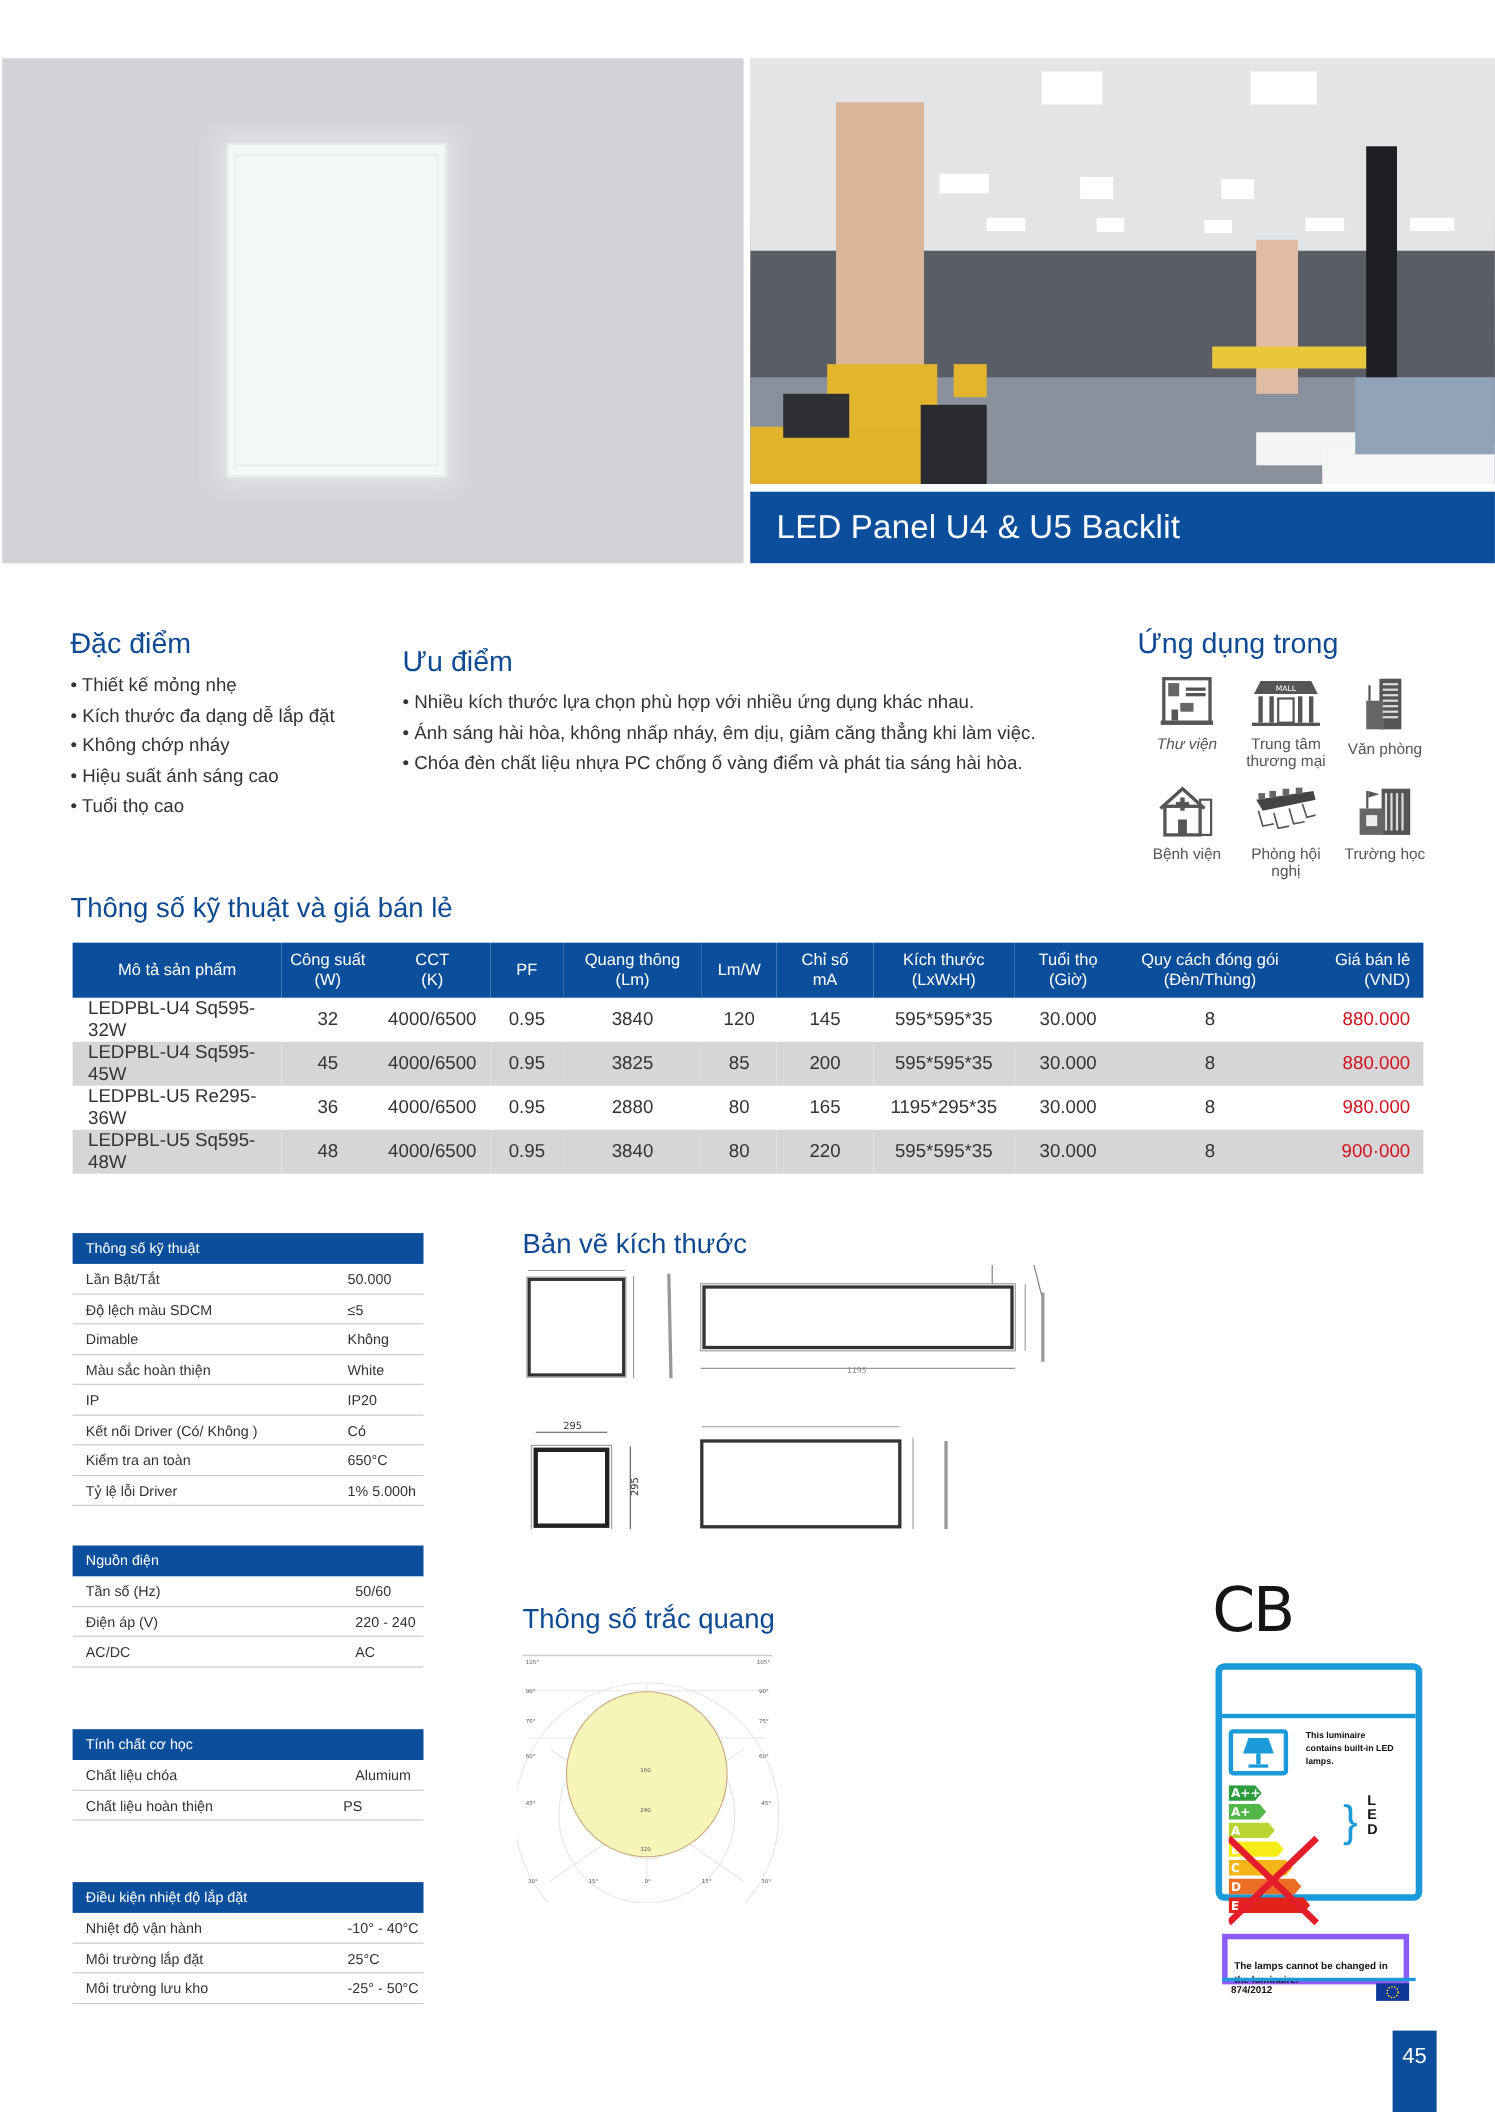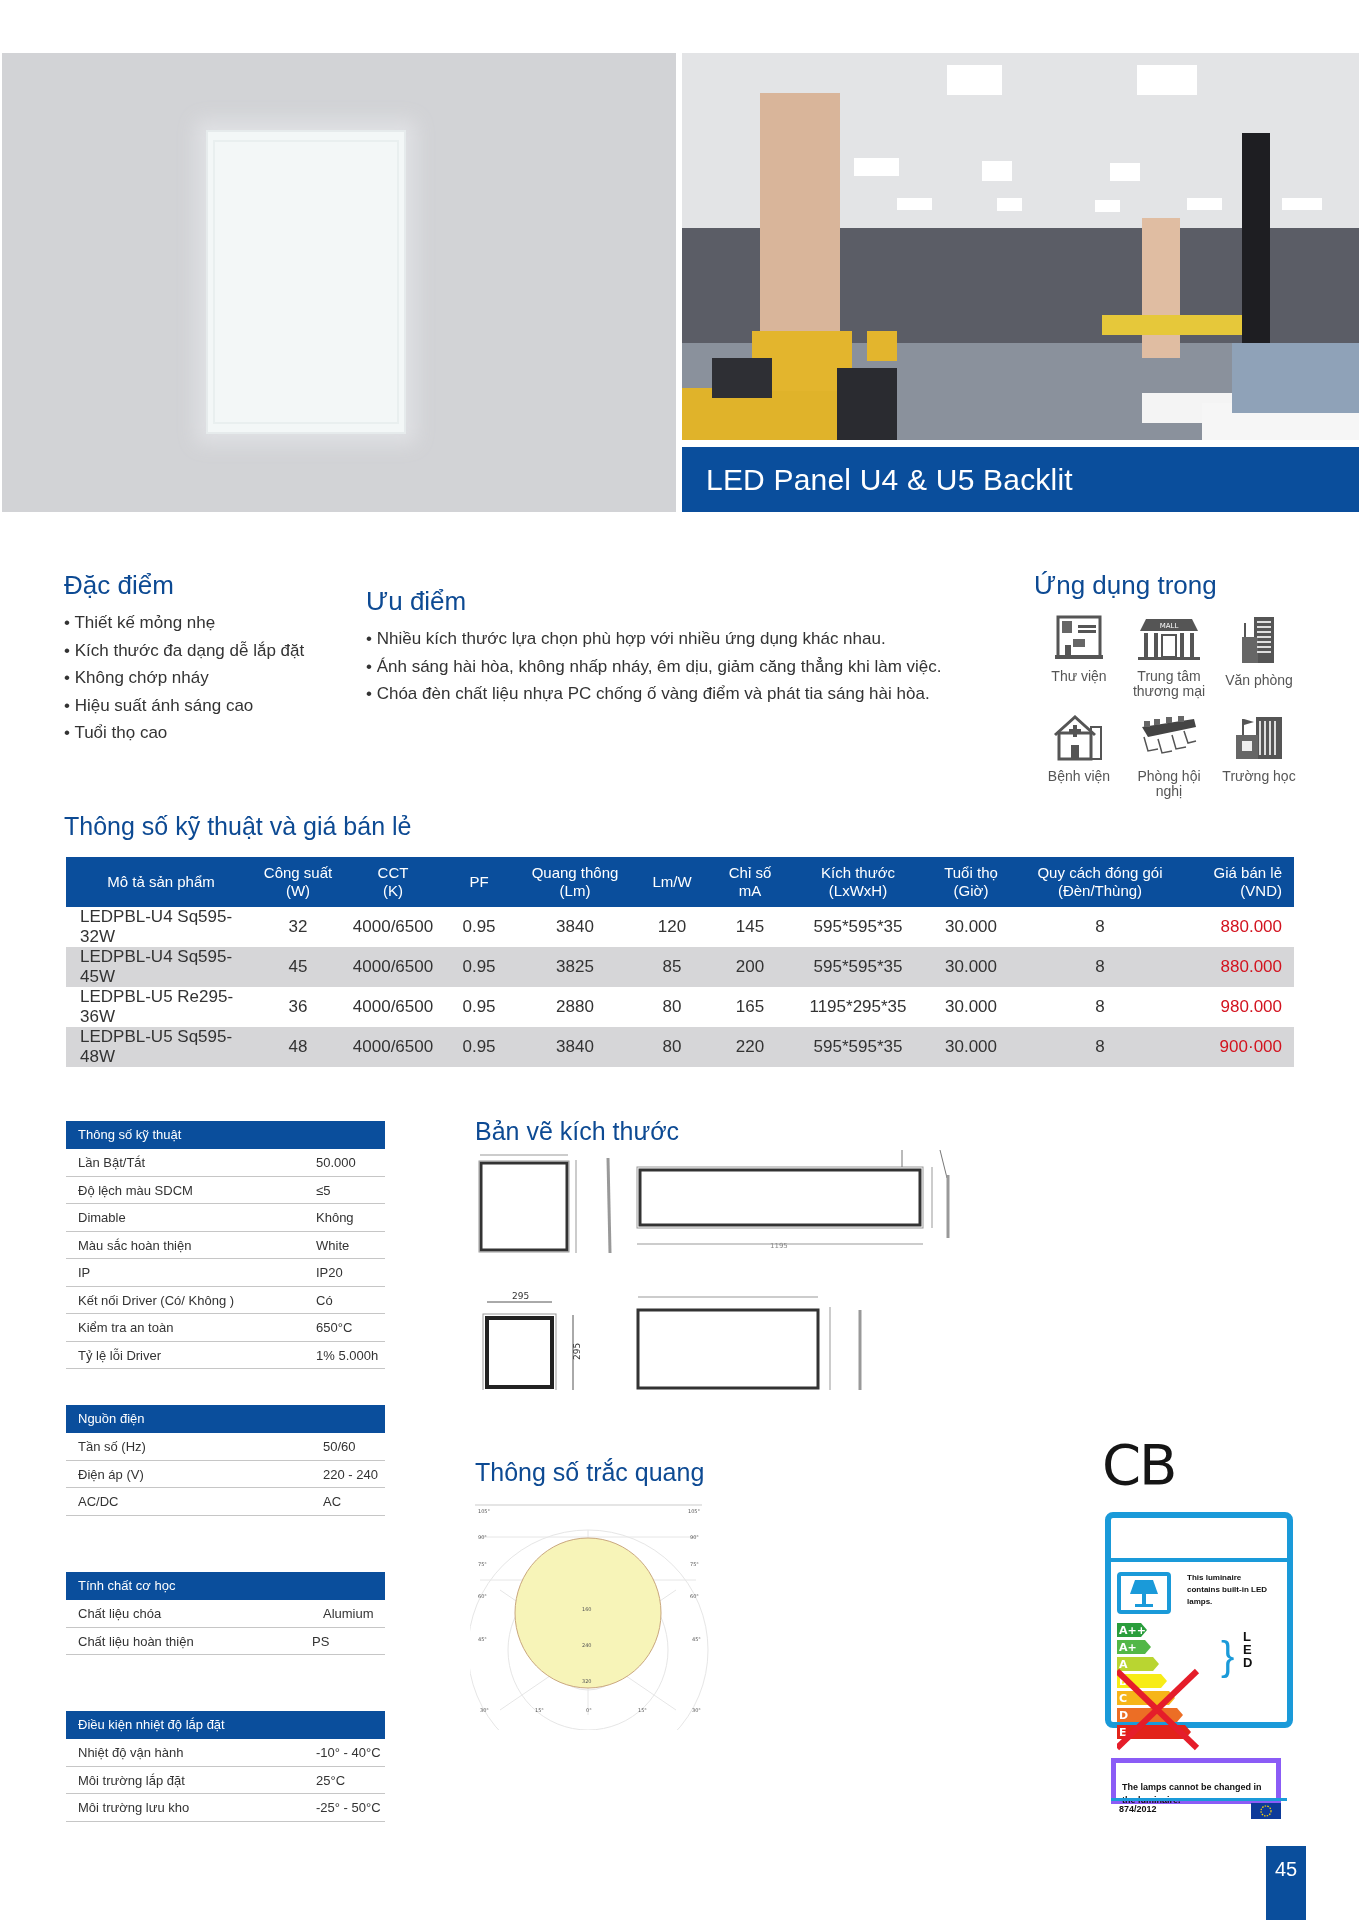--- a/index.html
+++ b/index.html
@@ -117,21 +117,21 @@
   <ul class="bullets" style="margin-top:8px;">
     <li>Nhiều kích thước lựa chọn phù hợp với nhiều ứng dụng khác nhau.</li>
     <li>Ánh sáng hài hòa, không nhấp nháy, êm dịu, giảm căng thẳng khi làm việc.</li>
     <li>Chóa đèn chất liệu nhựa PC chống ố vàng điểm và phát tia sáng hài hòa.</li>
   </ul>
 </div>
 
 <div class="abs" style="left:1034px; top:570px; width:325px; height:250px;">
   <h2 class="h2">Ứng dụng trong</h2>
 
-  <div class="app" style="left:0px; top:45px;">
+  <div class="app" style="left:0px; top:45px;font-style:italic;">
     <svg width="48" height="46" viewBox="0 0 48 46">
       <rect x="3" y="2" width="42" height="40" fill="none" stroke="#555" stroke-width="3"></rect>
       <rect x="0" y="40" width="48" height="4" fill="#555"></rect>
       <rect x="7" y="6" width="10" height="12" fill="#666"></rect>
       <rect x="23" y="10" width="18" height="3" fill="#555"></rect>
       <rect x="23" y="15" width="18" height="3" fill="#555"></rect>
       <rect x="18" y="24" width="12" height="8" fill="#666"></rect>
       <rect x="10" y="30" width="6" height="10" fill="#555"></rect>
     </svg>
     <span>Thư viện</span>

